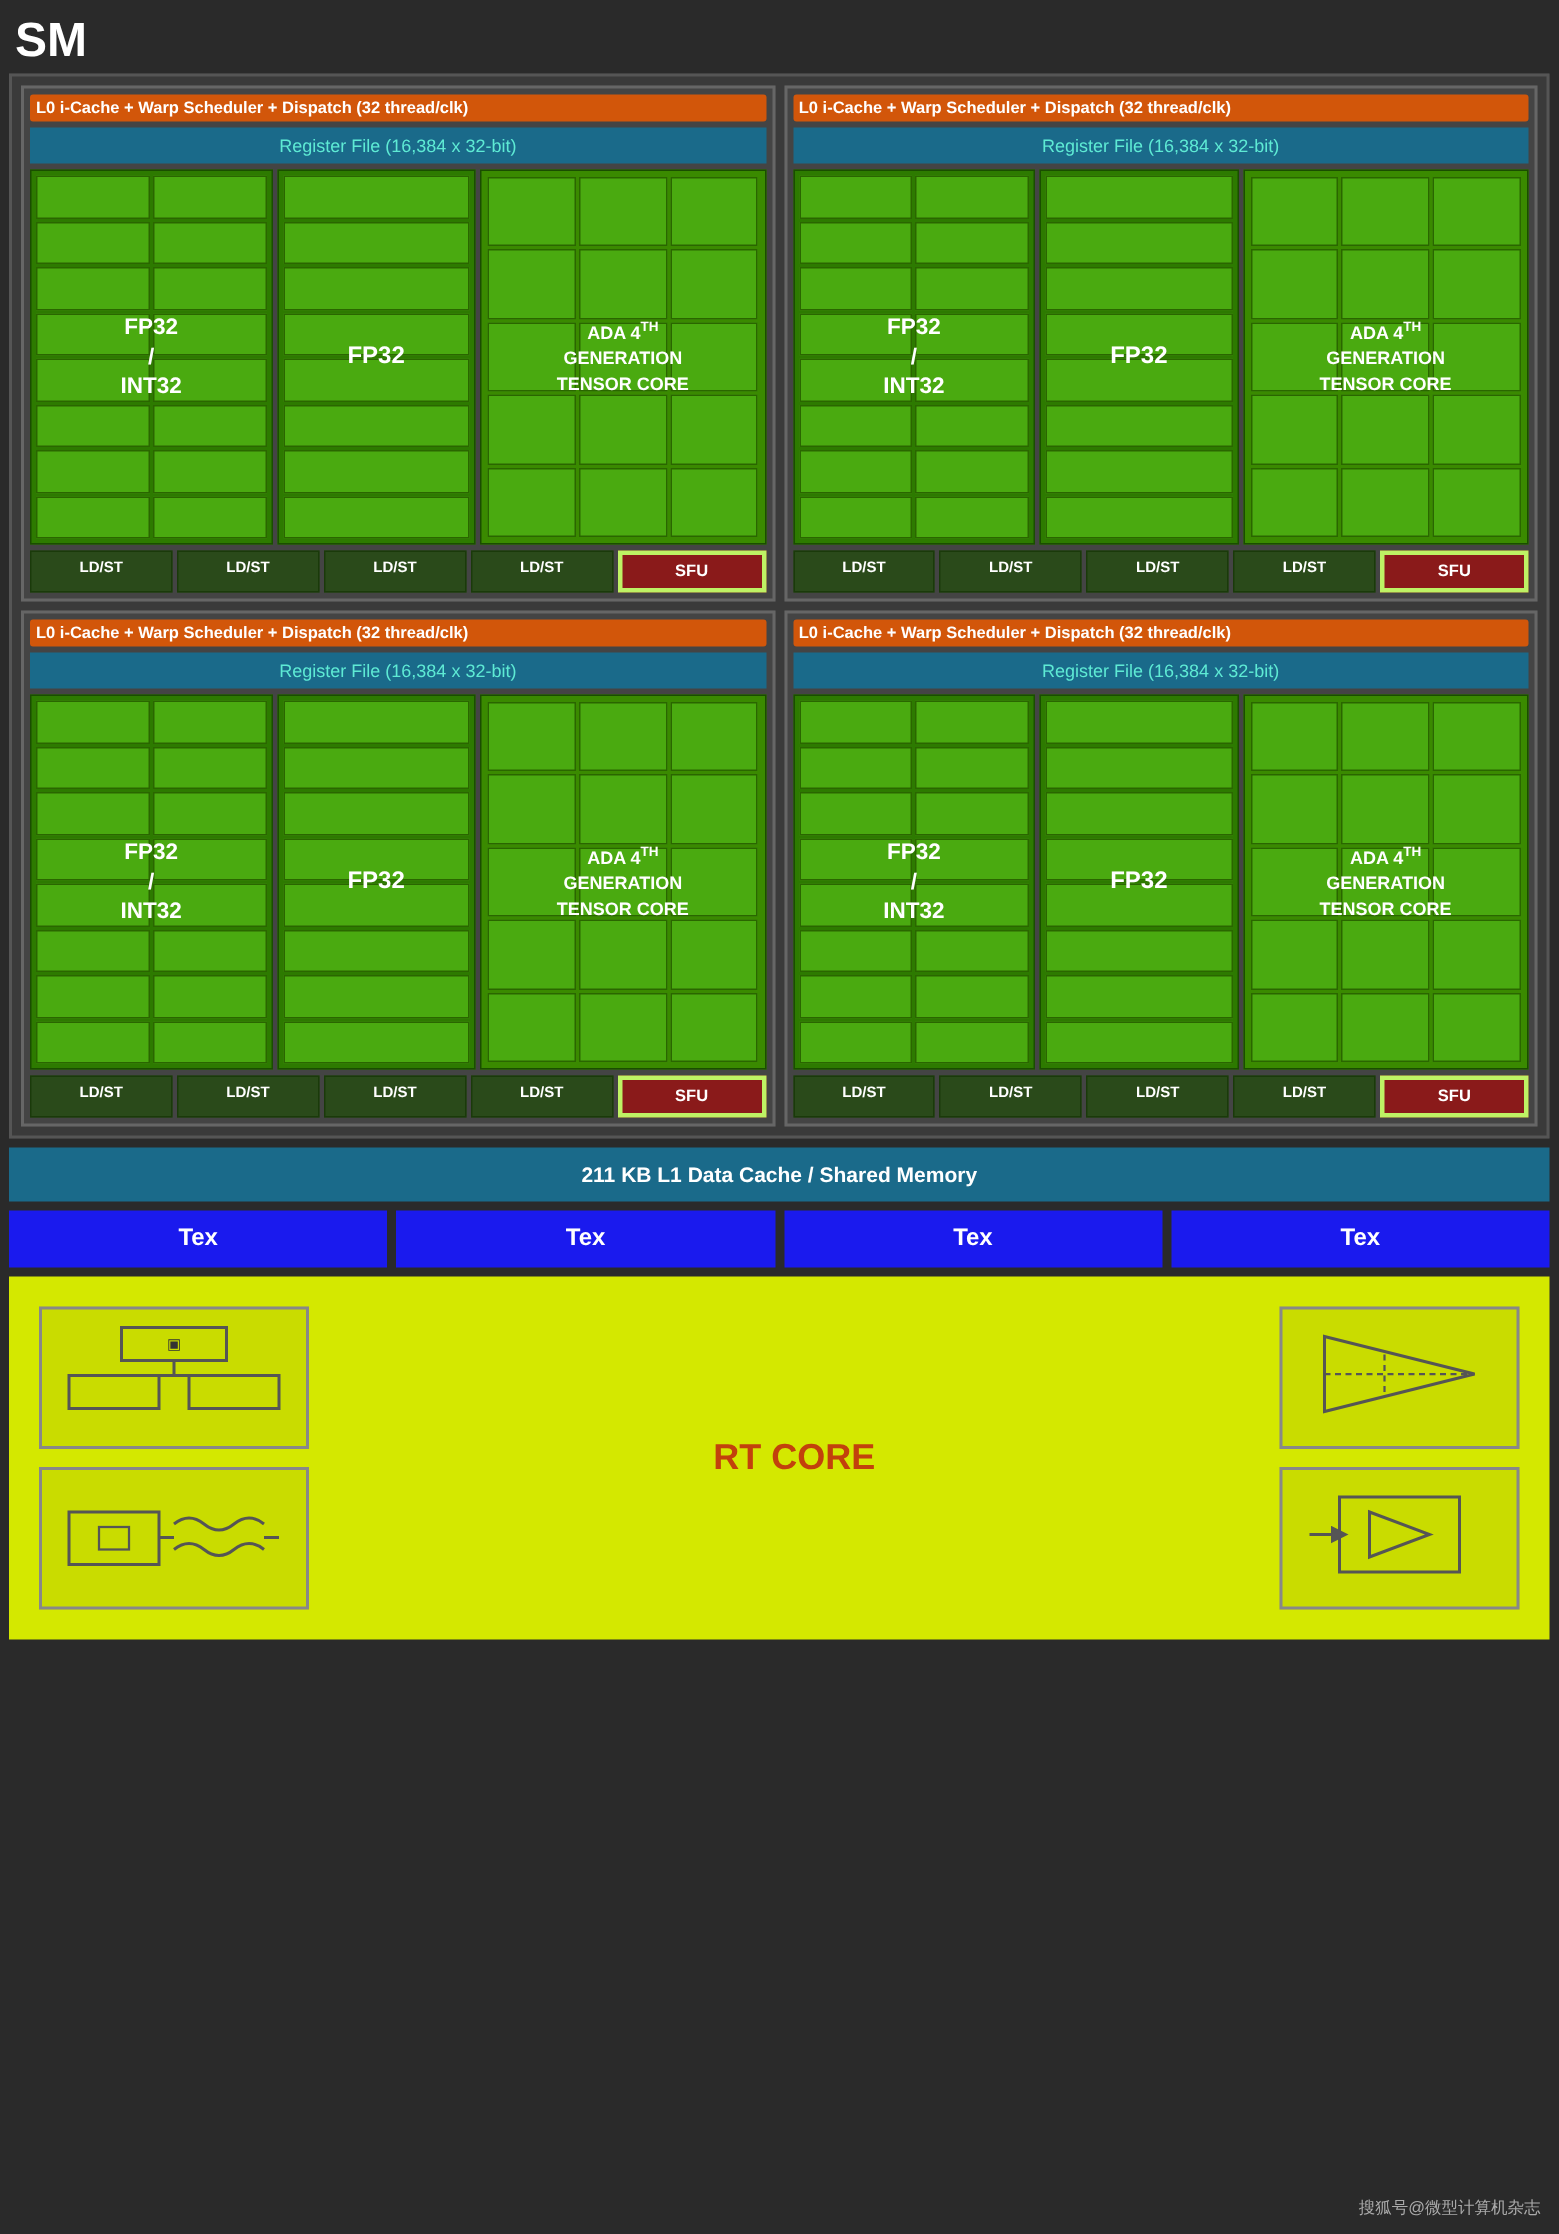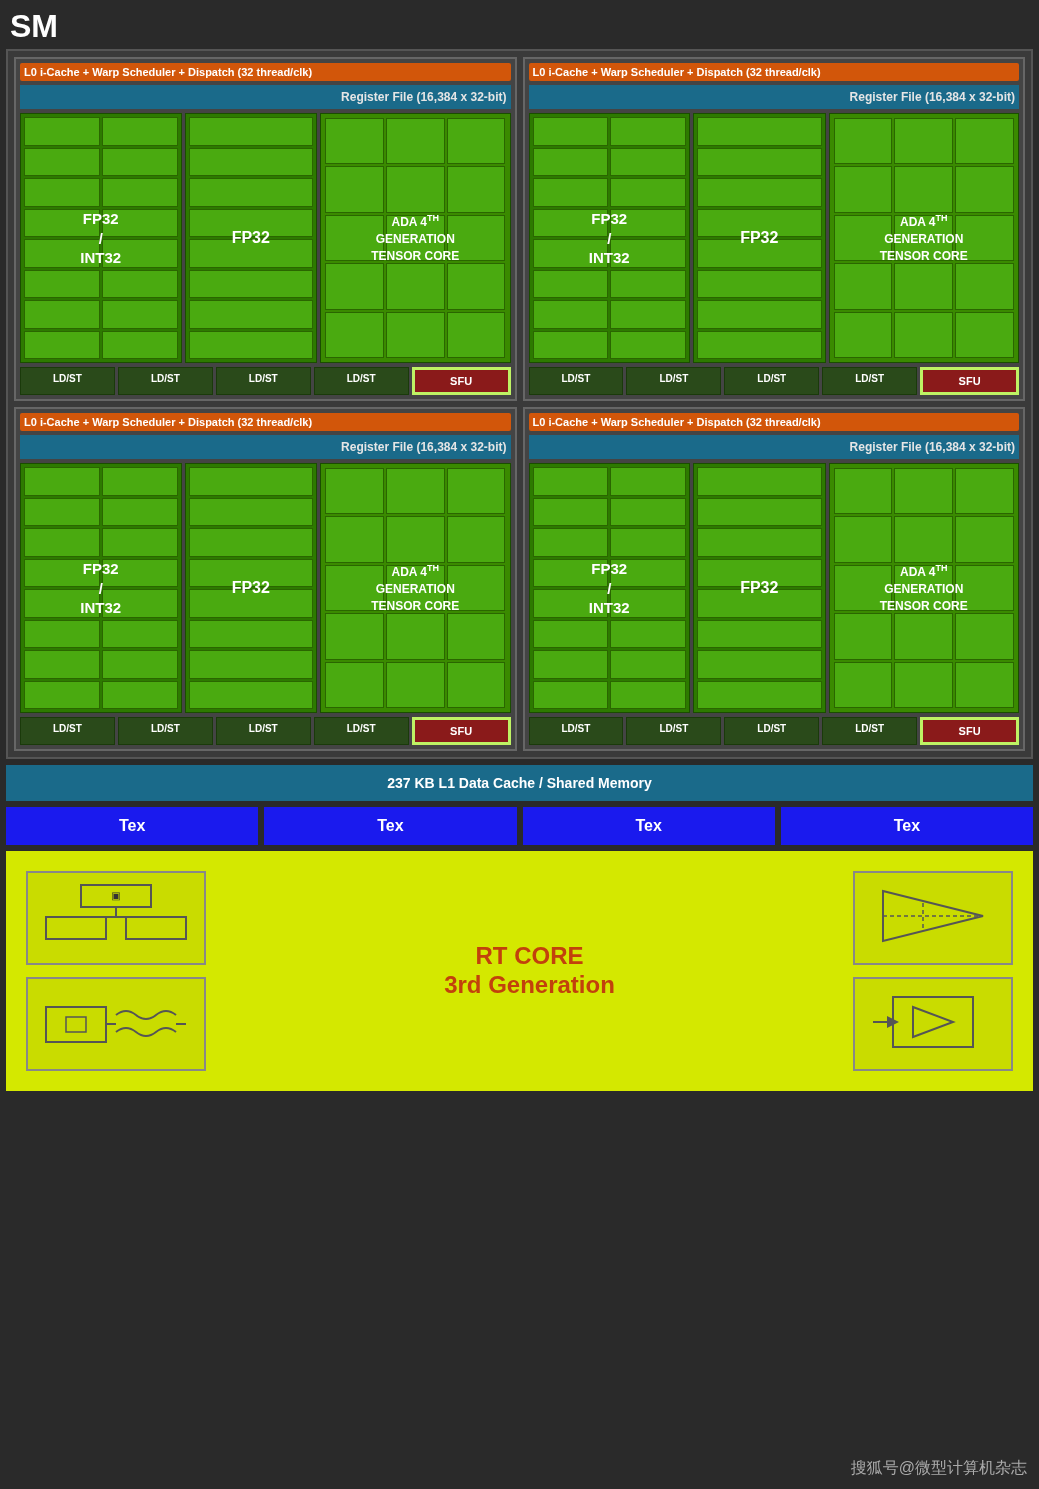--- a/index.html
+++ b/index.html
@@ -44,24 +44,24 @@
       font-size: 11px;
       font-weight: bold;
       text-align: left;
       padding: 3px 4px;
       margin-bottom: 4px;
       border-radius: 2px;
     }
 
     .register-file {
       background: #1a6a8a;
-      color: #e5e5e5;
+      color: #5eead4;
       font-size: 12px;
-      font-weight: bold;
-      text-align: right;
+      font-weight: normal;
+      text-align: center;
       padding: 5px 4px;
       margin-bottom: 4px;
     }
 
     .ldst-row {
       display: flex;
       gap: 3px;
     }
 
     .ldst-cell {
@@ -434,21 +434,21 @@
           <div class="ldst-cell">LD/ST</div>
           <div class="ldst-cell">LD/ST</div>
           <div class="sfu-cell">SFU</div>
         </div>
       </div>
 
     </div>
 
   </div>
 
-  <div class="l1-cache">237 KB L1 Data Cache / Shared Memory</div>
+  <div class="l1-cache">211 KB L1 Data Cache / Shared Memory</div>
 
   <div class="tex-row">
     <div class="tex-cell">Tex</div>
     <div class="tex-cell">Tex</div>
     <div class="tex-cell">Tex</div>
     <div class="tex-cell">Tex</div>
   </div>
 
   <div class="rt-core">
 
@@ -474,21 +474,20 @@
           <path d="M 80 28 Q 90 20 100 28 Q 110 36 120 28 Q 130 20 140 28" fill="none" stroke="#555" stroke-width="2"></path>
           <path d="M 80 45 Q 90 37 100 45 Q 110 53 120 45 Q 130 37 140 45" fill="none" stroke="#555" stroke-width="2"></path>
           <line x1="70" y1="37" x2="80" y2="37" stroke="#555" stroke-width="2"></line>
           <line x1="140" y1="37" x2="150" y2="37" stroke="#555" stroke-width="2"></line>
         </svg>
       </div>
     </div>
 
     <div class="rt-core-label" style="flex:2;">
       <div class="rt-core-label-text">RT CORE</div>
-      <div class="rt-core-label-text">3rd Generation</div>
     </div>
 
     <div style="display:flex; flex-direction:column; gap:12px;">
       <div style="border:2px solid #888; padding:8px; background:rgba(0,0,0,0.05);">
         <svg width="140" height="70">
 
           <polygon points="20,10 120,35 20,60" fill="none" stroke="#555" stroke-width="2"></polygon>
           <line x1="20" y1="35" x2="120" y2="35" stroke="#555" stroke-width="1.5" stroke-dasharray="4,3"></line>
           <line x1="60" y1="22" x2="60" y2="48" stroke="#555" stroke-width="1.5" stroke-dasharray="4,3"></line>
         </svg>
@@ -502,15 +501,15 @@
           <defs>
             <marker id="arr" markerWidth="6" markerHeight="6" refX="3" refY="3" orient="auto">
               <path d="M0,0 L6,3 L0,6 Z" fill="#555"></path>
             </marker>
           </defs>
         </svg>
       </div>
     </div>
   </div>
 
-  <div style="position:absolute; bottom:10px; right:12px; font-size:16px; color:#aaa;">搜狐号@微型计算机杂志</div>
+  <div style="position:absolute; bottom:10px; right:12px; font-size:11px; color:#aaa;">搜狐号@微型计算机杂志</div>
 
 </div>
 
 </body></html>

